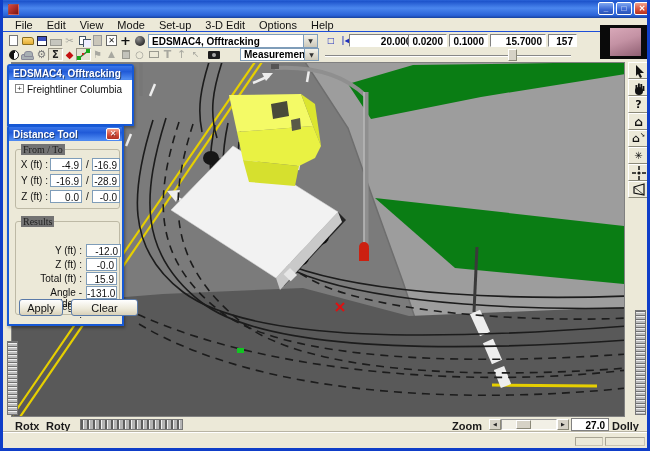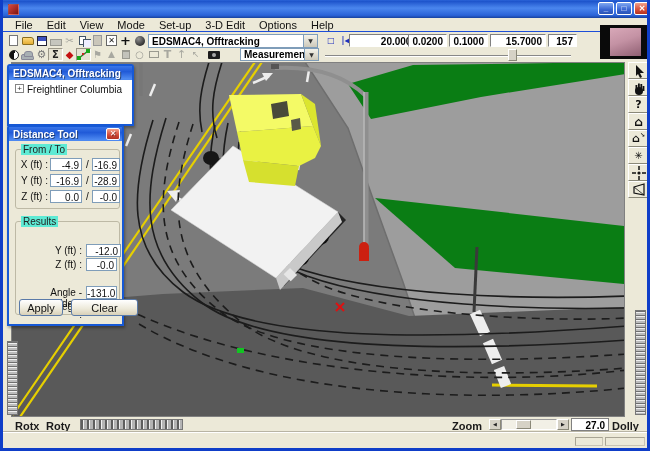--- a/index.html
+++ b/index.html
@@ -80,21 +80,21 @@
   .fpanel{position:absolute;border:2px solid #1659d6;border-radius:3px 3px 0 0;box-shadow:1px 2px 3px #0005;z-index:10;}
   .ptitle{height:14px;background:linear-gradient(180deg,#3a76e8,#205ad8 40%,#4c88f0 90%);
     display:flex;align-items:center;color:#fff;font-size:10px;font-weight:700;padding-left:4px;text-shadow:1px 1px 0 #0007;}
   .pclose{position:absolute;right:2px;top:1px;width:14px;height:12px;border:1px solid #fff;border-radius:2px;
     background:linear-gradient(180deg,#f3a08a,#d7503c 55%,#b03020);color:#fff;font:700 8px/10px "DejaVu Sans",sans-serif;text-align:center;}
   .p1body{background:#fff;height:44px;padding:4px 0 0 6px;display:flex;align-items:flex-start;gap:3px;}
   .expander{width:9px;height:9px;border:1px solid #848484;background:#fff;font:8px/7px "Liberation Sans",sans-serif;text-align:center;color:#333;}
   .treelabel{font-size:10px;color:#111;}
   .p2body{position:relative;background:#ece9d8;height:183px;}
   .grp{position:absolute;border:1px solid #bdb9a5;border-radius:3px;}
-  .grp .legend{position:absolute;top:-6px;left:5px;background:#5eead4;font-size:10px;padding:0 2px;color:#222;}
+  .grp .legend{position:absolute;top:-6px;left:5px;background:#737373;font-size:10px;padding:0 2px;color:#222;font-family:Liberation Serif, serif;}
   .drow{position:absolute;height:13px;width:100%;}
   .dlabel{position:absolute;font-size:10px;color:#111;text-align:right;top:1px;}
   .dfield{position:absolute;height:13px;background:#fff;border:1px solid #7f9db9;
     font:10px/11px "Liberation Sans",sans-serif;text-align:right;padding:1px 2px 0 0;color:#111;}
   .slash{position:absolute;font-size:10px;top:1px;color:#111;}
   .xpbtn{position:absolute;height:17px;background:linear-gradient(180deg,#fff,#ece8d8 60%,#d8d0b8);
     border:1px solid #5a7aa8;border-radius:3px;font-size:11px;text-align:center;line-height:15px;color:#111;}
 </style>
 </head>
 <body>
@@ -436,20 +436,24 @@
       <div class="grp" style="left:6px;top:80px;width:105px;height:94px">
         <span class="legend">Results</span>
         <div class="drow" style="top:22px">
           <span class="dlabel" style="left:2px;width:64px">Y (ft) :</span>
           <span class="dfield" style="left:70px;width:35px">-12.0</span>
         </div>
         <div class="drow" style="top:36px">
           <span class="dlabel" style="left:2px;width:64px">Z (ft) :</span>
           <span class="dfield" style="left:70px;width:31px">-0.0</span>
         </div>
+        <div class="drow" style="top:50px">
+          <span class="dlabel" style="left:2px;width:64px">Total (ft) :</span>
+          <span class="dfield" style="left:70px;width:31px">15.9</span>
+        </div>
         <div class="drow" style="top:64px">
           <span class="dlabel" style="left:2px;width:64px">Angle  - Azimuth (deg) :</span>
           <span class="dfield" style="left:70px;width:31px">-131.0</span>
         </div>
         <div class="drow" style="top:78px">
           <span class="dlabel" style="left:2px;width:64px">Zenith (deg) :</span>
           <span class="dfield" style="left:70px;width:31px">-0.0</span>
         </div>
       </div>
       <button class="xpbtn" style="left:10px;top:158px;width:44px">Apply</button>

